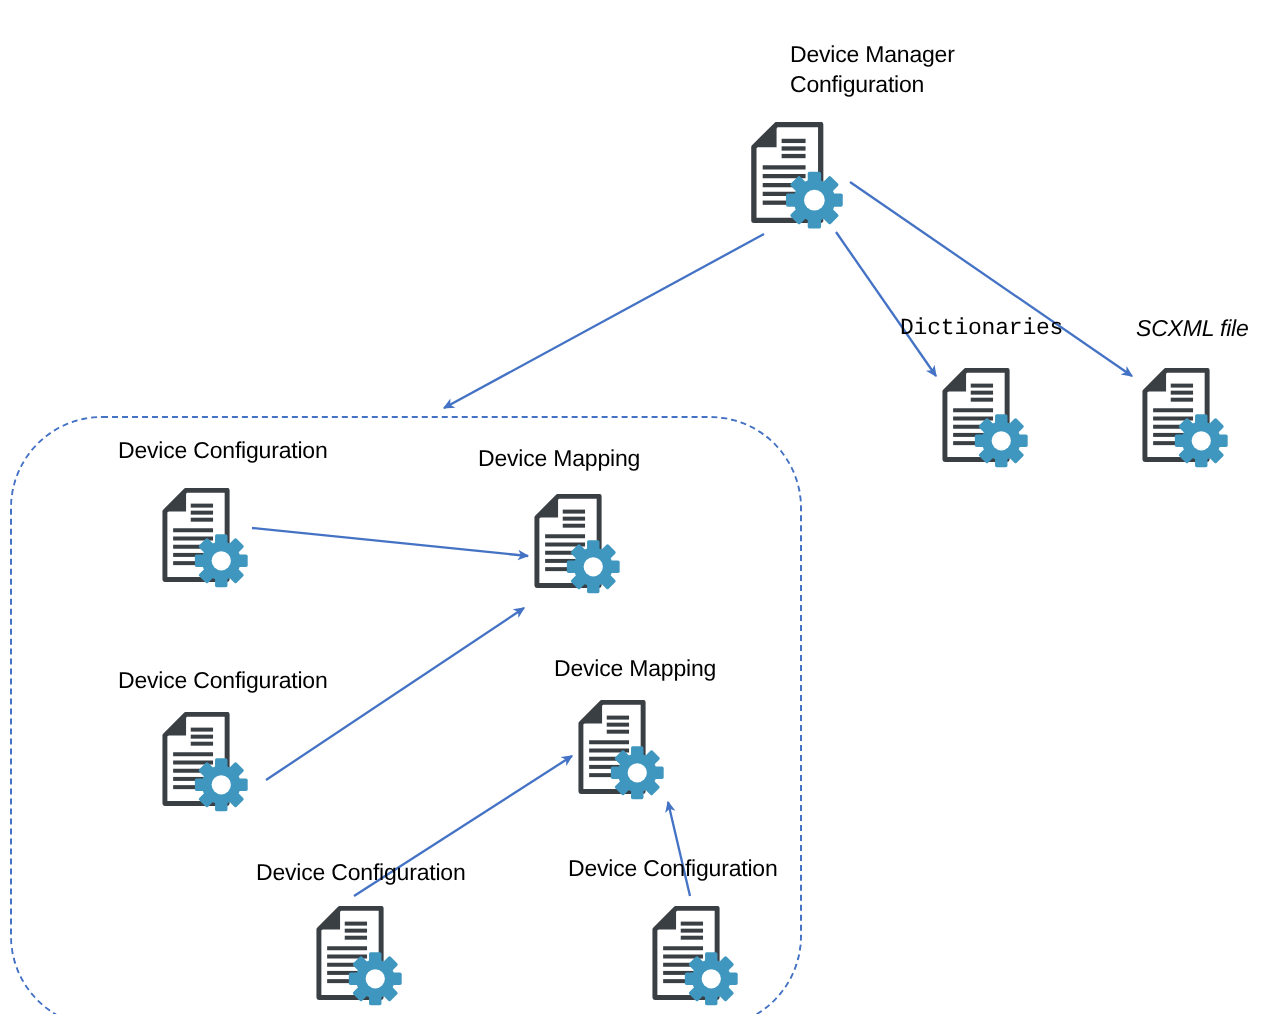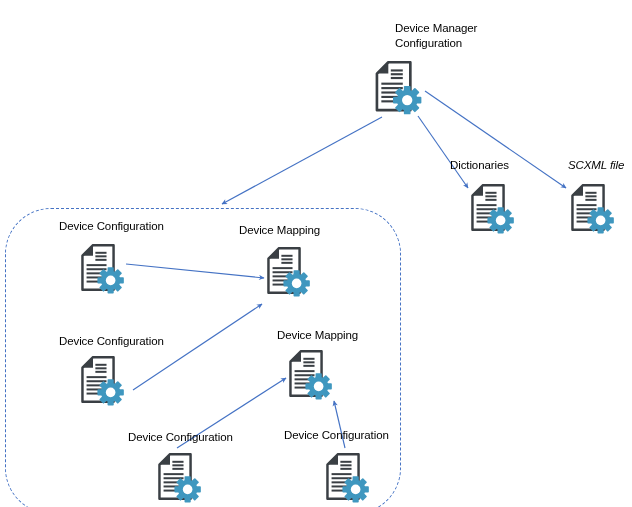--- a/index.html
+++ b/index.html
@@ -62,21 +62,21 @@
               <rect x="-5.3" y="-22.5" width="10.6" height="11.5" rx="1.4" transform="rotate(225)" fill="#3f97bf"></rect>
               <rect x="-5.3" y="-22.5" width="10.6" height="11.5" rx="1.4" transform="rotate(270)" fill="#3f97bf"></rect>
               <rect x="-5.3" y="-22.5" width="10.6" height="11.5" rx="1.4" transform="rotate(315)" fill="#3f97bf"></rect>
       <circle cx="0" cy="0" r="16.5" fill="#3f97bf"></circle>
       <circle cx="0" cy="0" r="8.2" fill="#ffffff"></circle>
     </g>
   </svg>
         </div>
       </div>
       <div class="node" style="left: 0px; top: 0px;">
-        <div class="node-label" style="left: 450px; top: 142px; color: rgb(0, 0, 0);">Dictionaries</div>
+        <div class="node-label" style="left: 450px; top: 142px; color: rgb(0, 0, 0); font-family: Liberation Mono, monospace;">Dictionaries</div>
         <div class="node-icon" style="left: 470px; top: 168px; width: 46px; height: 54px;">
           <svg viewBox="0 0 78 92" width="46" height="54" xmlns="http://www.w3.org/2000/svg">
     <path d="M22,2 L57,2 L57,78 L4,78 L4,20 Z" fill="#ffffff" stroke="#3a3f44" stroke-width="4.2" stroke-linejoin="round"></path>
     <path d="M22,2 L22,20 L4,20 Z" fill="#3a3f44"></path>
     <line x1="26" y1="15" x2="45" y2="15" stroke="#3a3f44" stroke-width="3.4"></line>
             <line x1="26" y1="21" x2="45" y2="21" stroke="#3a3f44" stroke-width="3.4"></line>
             <line x1="26" y1="27" x2="45" y2="27" stroke="#3a3f44" stroke-width="3.4"></line>
             <line x1="11" y1="36" x2="45" y2="36" stroke="#3a3f44" stroke-width="3.4"></line>
             <line x1="11" y1="43" x2="45" y2="43" stroke="#3a3f44" stroke-width="3.4"></line>
             <line x1="11" y1="50" x2="45" y2="50" stroke="#3a3f44" stroke-width="3.4"></line>

